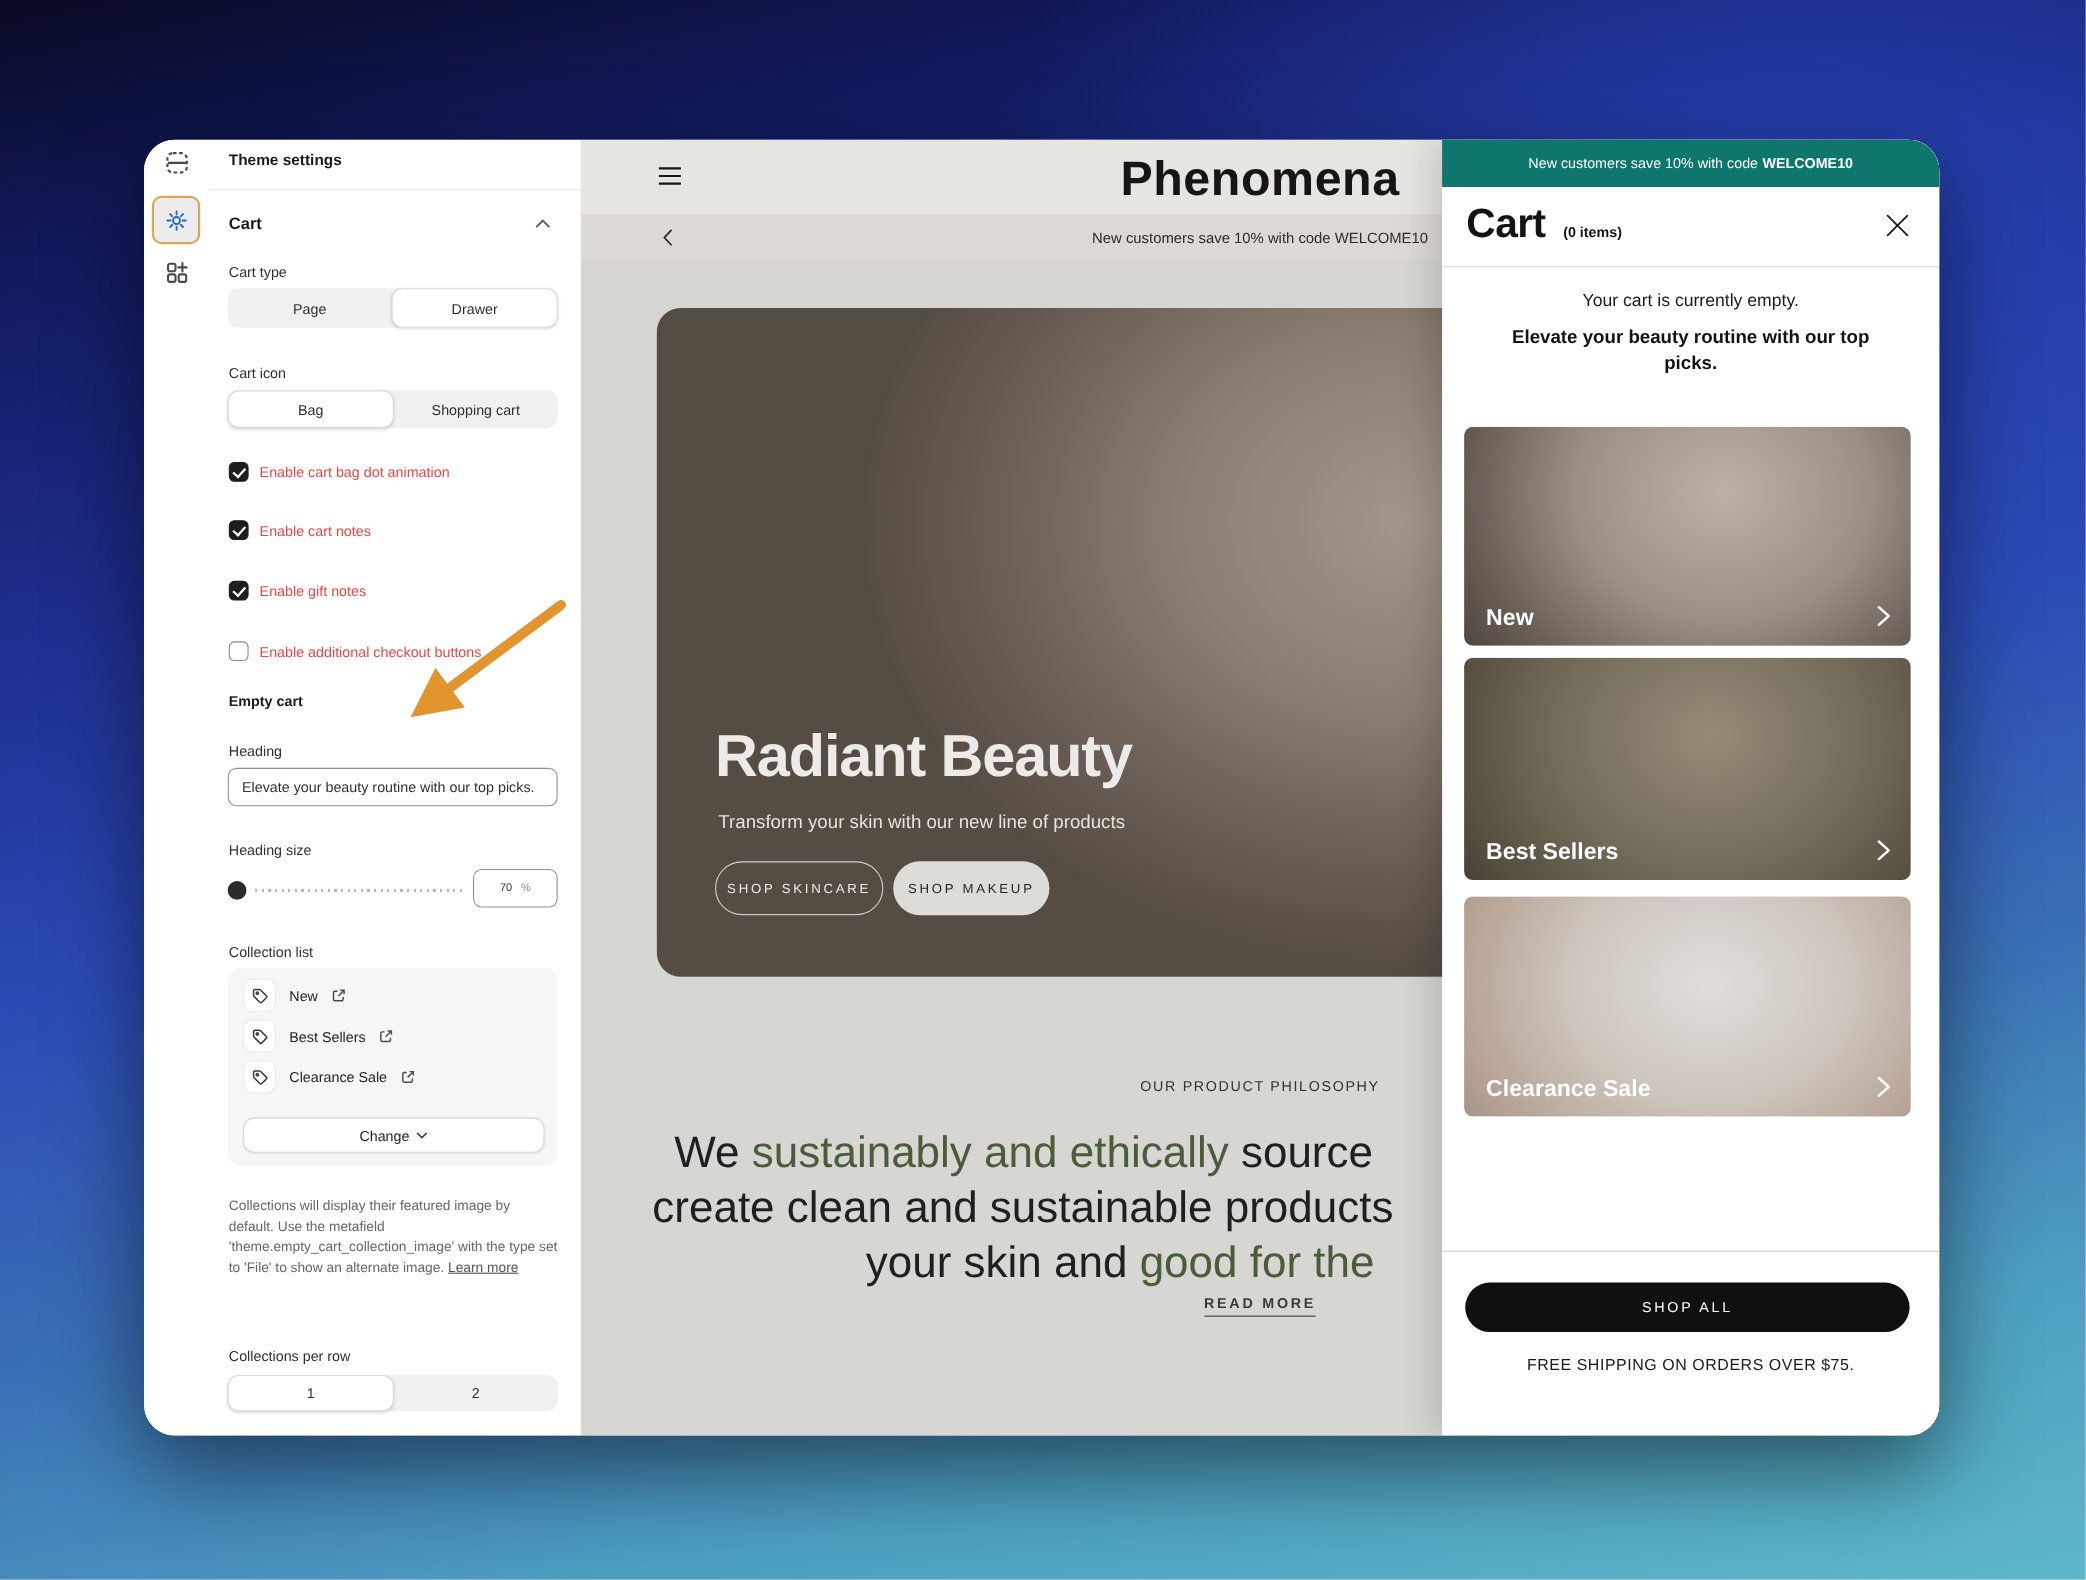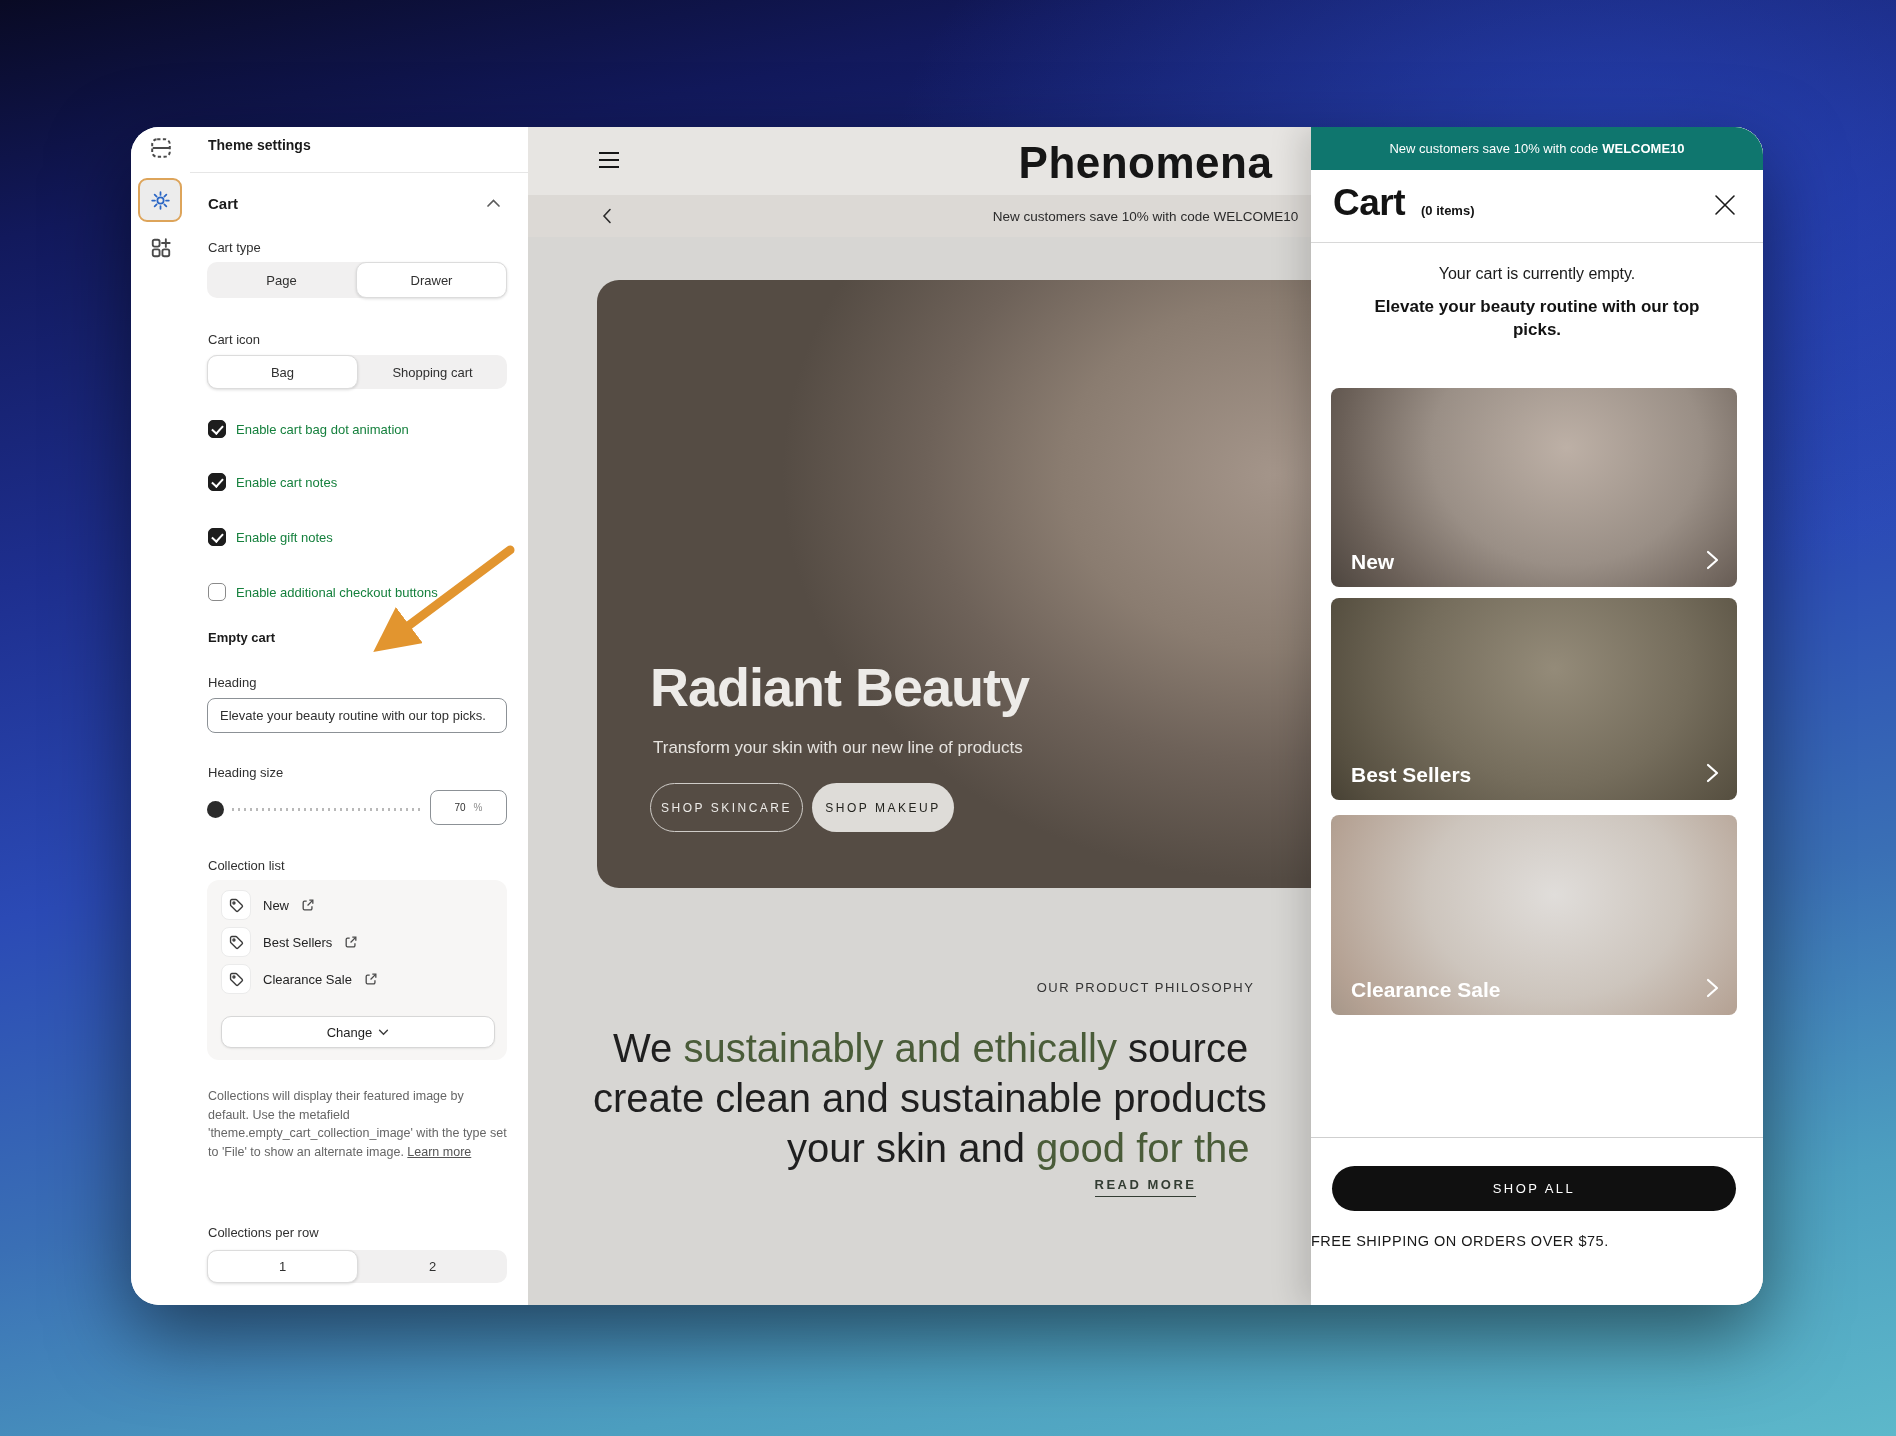--- a/index.html
+++ b/index.html
@@ -29,21 +29,21 @@
   .panel-divider{left:0;top:45px;width:100%;height:1px;background:#e6e6e6;}
   .section-title{left:18px;top:68px;font-size:15px;font-weight:bold;color:#1a1a1a;}
   .field-label{font-size:13px;color:#303030;}
   .seg{position:absolute;left:17px;width:300px;background:#f1f0f0;border-radius:10px;display:flex;padding:0;box-sizing:border-box;}
   .seg-opt{flex:1;display:flex;align-items:center;justify-content:center;font-size:13px;color:#303030;border-radius:10px;cursor:pointer;}
   .seg-opt.selected{background:#fff;border:1px solid #dcdcdc;box-shadow:0 1px 3px rgba(0,0,0,.14);font-weight:normal;}
   .ck-row{position:absolute;left:18px;display:flex;align-items:center;gap:10px;}
   .ckbox{width:18px;height:18px;border-radius:5px;box-sizing:border-box;border:1.5px solid #8a8a8a;background:#fff;position:relative;flex:0 0 auto;}
   .ckbox.checked{background:#1d1d1d;border-color:#1d1d1d;}
   .ckbox.checked::after{content:"";position:absolute;left:5px;top:2px;width:5px;height:9px;border:solid #fff;border-width:0 2px 2px 0;transform:rotate(42deg);}
-  .ck-label{font-size:13px;color:#15803d;}
+  .ck-label{font-size:13px;color:#ef4444;}
   .subhead{font-size:13px;font-weight:bold;color:#1a1a1a;}
   .text-input{position:absolute;left:17px;width:300px;height:35px;box-sizing:border-box;border:1px solid #8c9196;border-radius:8px;padding:0 12px;font-size:13px;color:#303030;font-family:"Liberation Sans",sans-serif;background:#fff;outline:none;white-space:nowrap;overflow:hidden;}
   .slider-dot{position:absolute;left:17px;top:674px;width:17px;height:17px;border-radius:50%;background:#2b2b2b;}
   .slider-track{position:absolute;left:42px;top:681px;width:188px;height:3px;background:repeating-linear-gradient(to right,#b9b9b9 0 2px,transparent 2px 6px);}
   .val-box{position:absolute;left:240px;top:663px;width:77px;height:35px;box-sizing:border-box;border:1px solid #8c9196;border-radius:8px;display:flex;align-items:center;justify-content:center;gap:8px;font-size:10px;color:#303030;background:#fff;}
   .val-box .unit{color:#8c8c8c;}
   .col-box{position:absolute;left:17px;top:753px;width:300px;height:180px;background:#f7f6f5;border-radius:12px;box-sizing:border-box;}
   .col-item{position:absolute;left:14px;display:flex;align-items:center;gap:12px;}
   .tile{width:30px;height:30px;background:#fff;border:1px solid #ebebeb;border-radius:8px;display:flex;align-items:center;justify-content:center;box-sizing:border-box;}
   .col-label{font-size:13px;color:#242424;}
@@ -84,21 +84,21 @@
   .dr-empty{position:absolute;left:0;top:138px;width:100%;text-align:center;font-size:16px;color:#1a1a1a;}
   .dr-heading{position:absolute;left:46px;top:168px;width:360px;text-align:center;font-size:17px;line-height:23px;font-weight:bold;color:#131313;}
   .card{position:absolute;left:20px;width:406px;border-radius:8px;overflow:hidden;cursor:pointer;}
   .card-label{position:absolute;left:20px;bottom:13px;font-size:21px;font-weight:bold;color:#fff;}
   .card-chev{position:absolute;right:14px;bottom:16px;width:22px;height:22px;}
   .card.c1{top:261px;height:199px;background:radial-gradient(300px 260px at 58% 30%,#bdb0a6 0%,#9a8f86 45%,#6b6058 75%,#463f39 100%),linear-gradient(115deg,#b6b3b0,#433e3a);}
   .card.c2{top:471px;height:202px;background:radial-gradient(300px 260px at 55% 35%,#948b79 0%,#756d5c 45%,#564f40 78%,#3b362b 100%),linear-gradient(120deg,#8a8578,#3e3a2e);}
   .card.c3{top:688px;height:200px;background:radial-gradient(320px 260px at 55% 40%,#e0ddda 0%,#cdc5bd 40%,#b5a294 72%,#908679 100%),linear-gradient(115deg,#dad8d5,#8c8277);}
   .dr-divider2{position:absolute;left:0;top:1010px;width:100%;height:1px;background:#cfcfcf;}
   .shop-all{position:absolute;left:21px;top:1039px;width:404px;height:45px;background:#101010;border-radius:23px;color:#fff;font-size:13px;letter-spacing:2.5px;display:flex;align-items:center;justify-content:center;cursor:pointer;}
-  .shipping{position:absolute;left:0;top:1106px;width:100%;font-size:14.5px;letter-spacing:.5px;color:#191919;}
+  .shipping{position:absolute;left:0;top:1106px;width:100%;text-align:center;font-size:14.5px;letter-spacing:.5px;color:#191919;}
   
   .anno-arrow{position:absolute;left:340px;top:538px;width:185px;height:145px;z-index:50;pointer-events:none;}
 </style>
 </head>
 <body>
 
 <div class="stage">
   <div class="window">
 
     <div class="rail">

